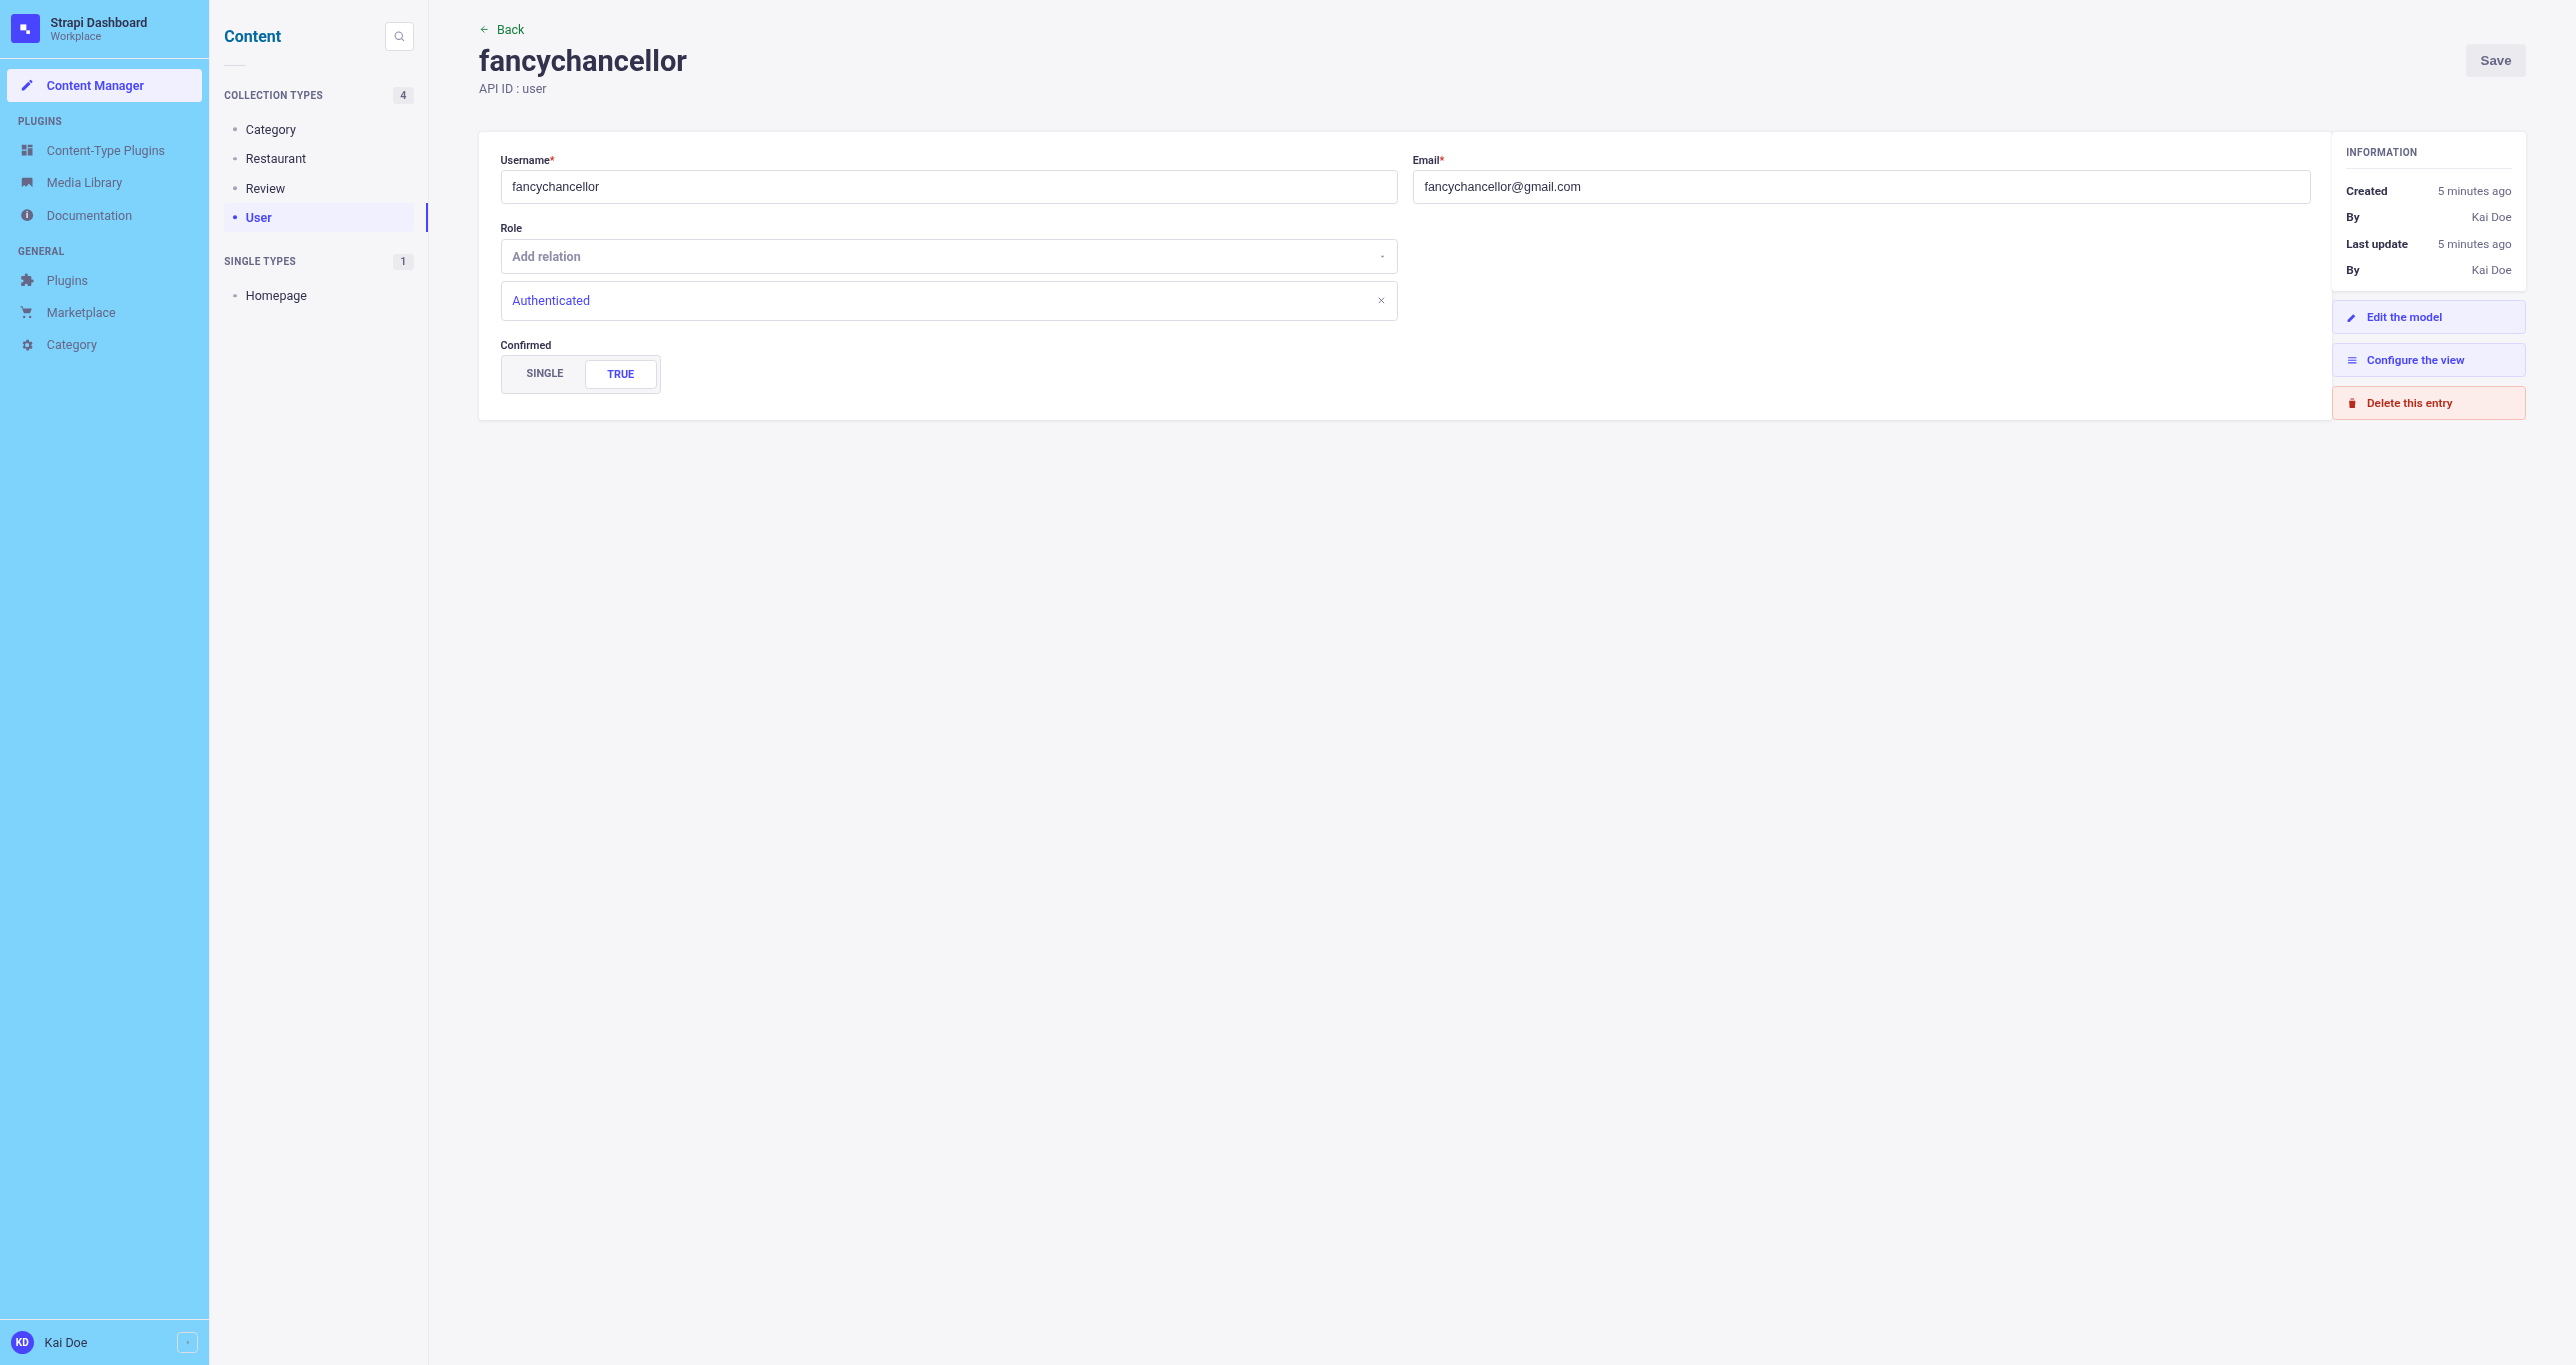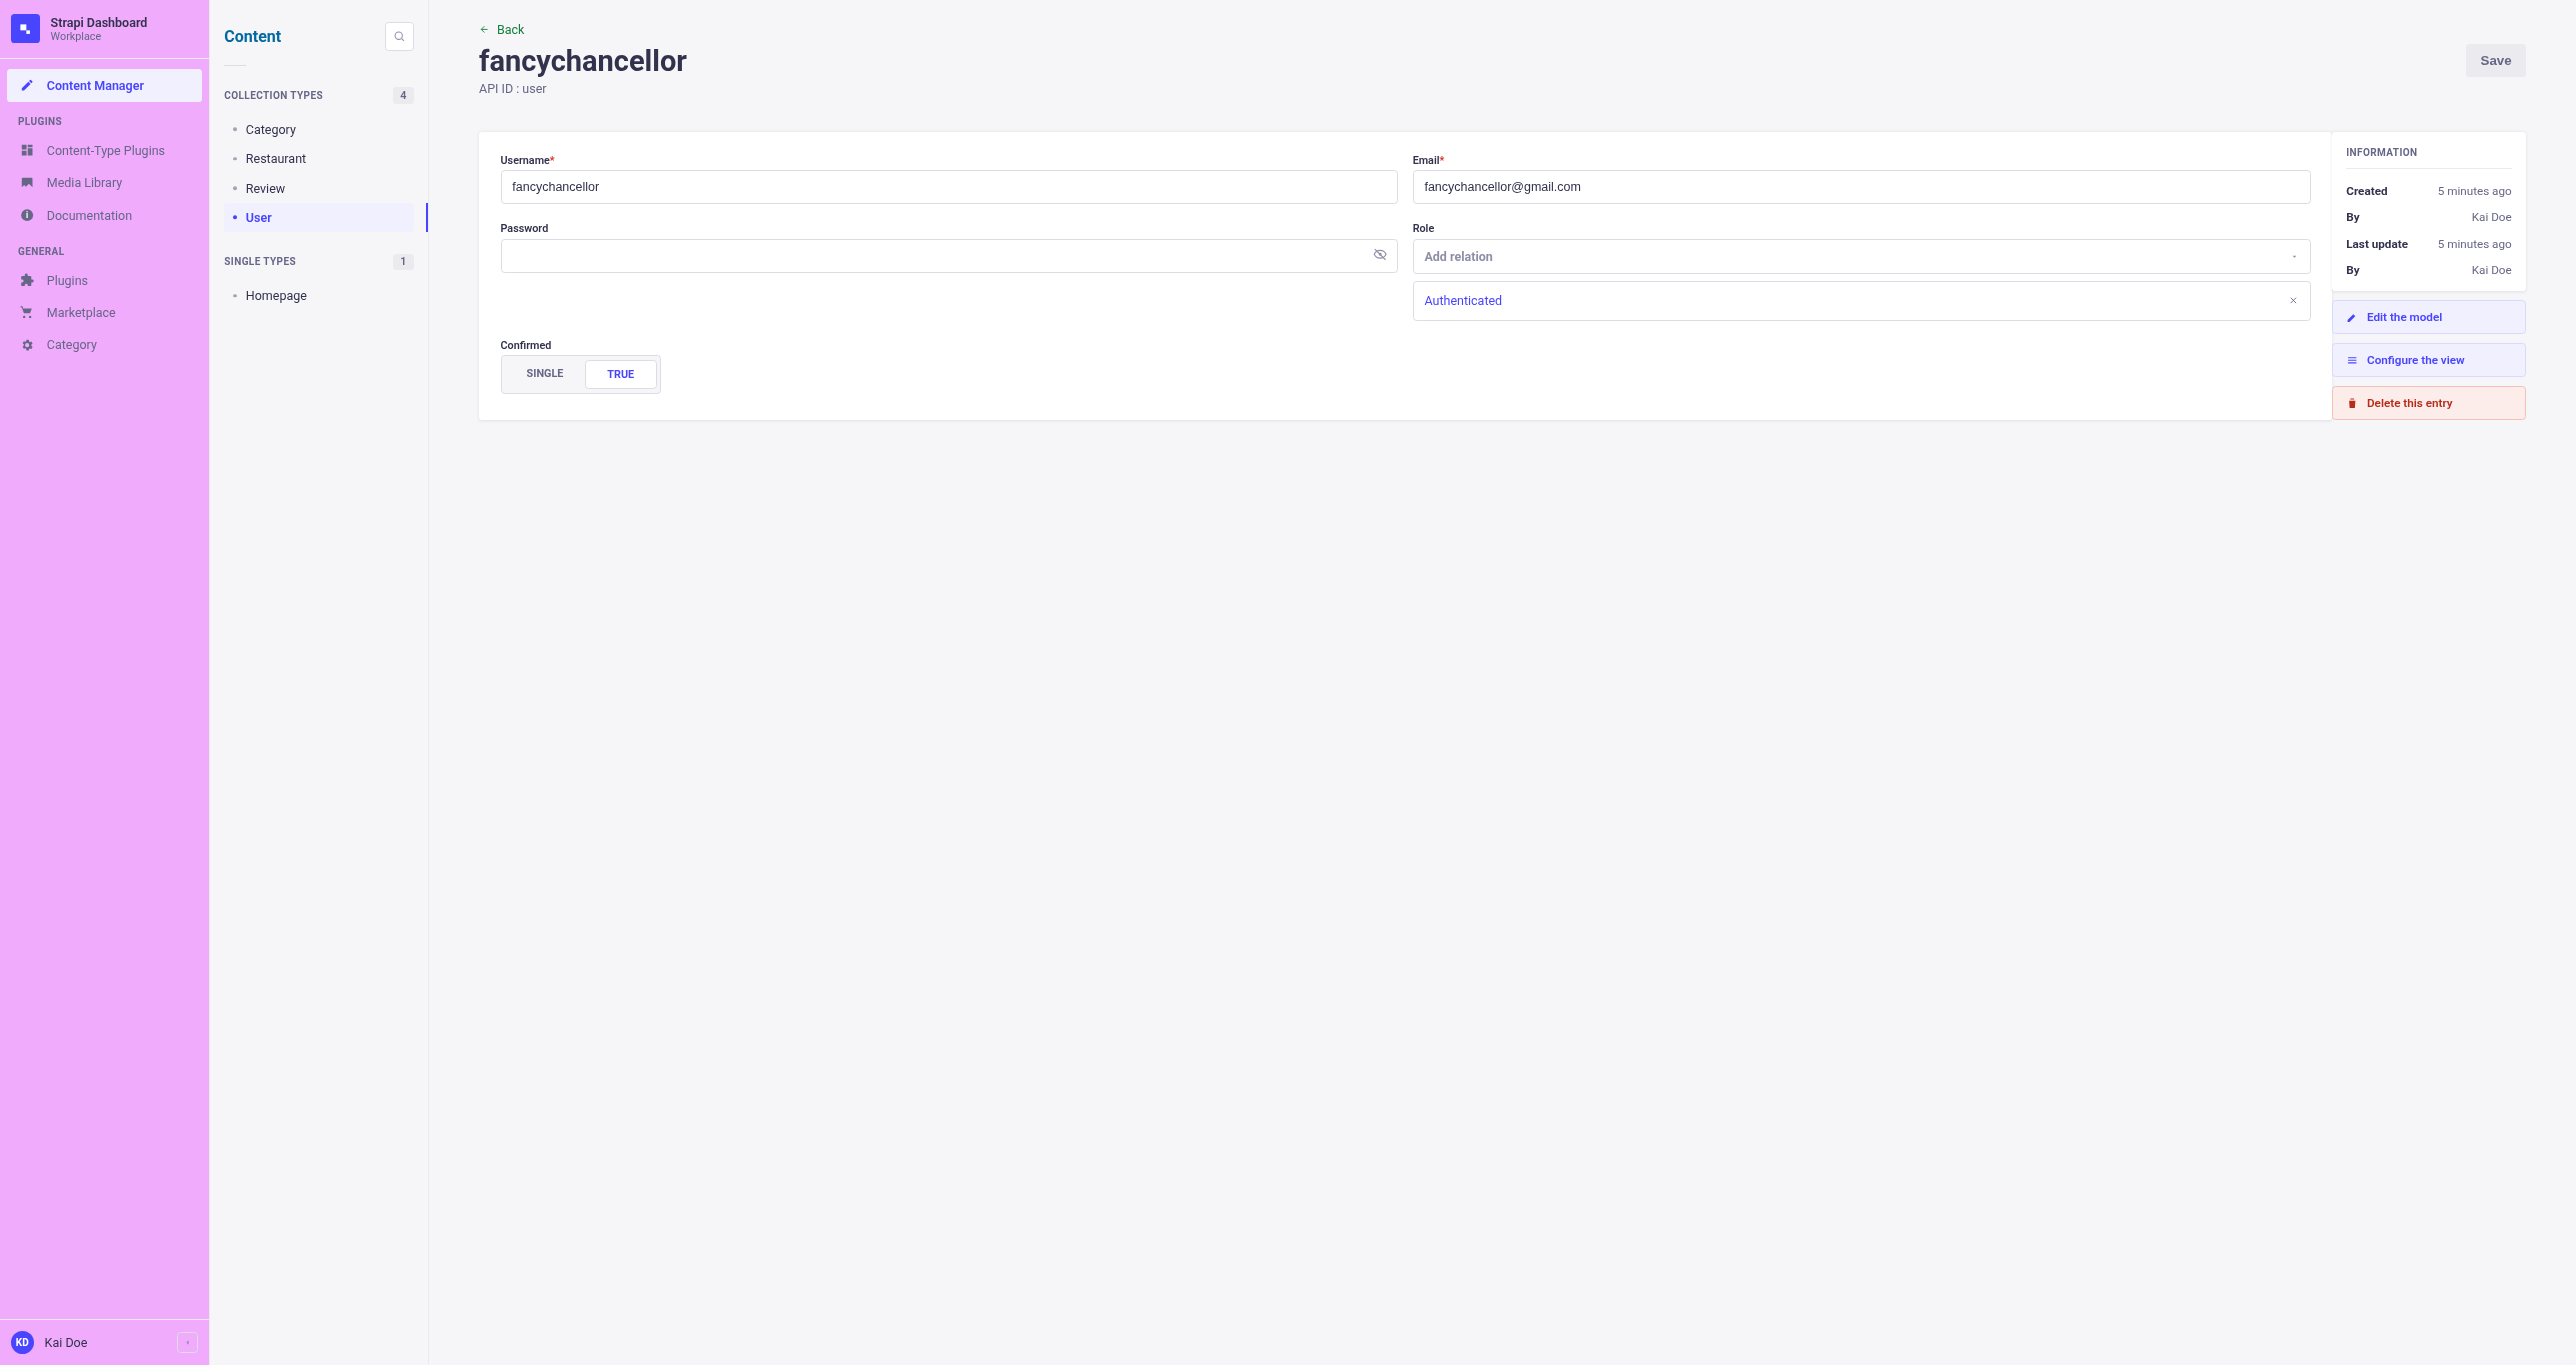--- a/index.html
+++ b/index.html
@@ -1,21 +1,21 @@
 <!DOCTYPE html>
 <html style="font-size:14.3px"><head>
 <meta charset="utf-8">
 <style>
 * { margin: 0; padding: 0; box-sizing: border-box; }
 body { font-family: -apple-system, BlinkMacSystemFont, "Segoe UI", Roboto, sans-serif; background:#f6f6f9; color:#32324d; font-size:12.5px; }
 
 .app { display:flex; height:100vh; }
 
 
-.sidebar { width:210px; background:#f0abfc; border-right:0.9px solid #eaeaef; display:flex; flex-direction:column; }
+.sidebar { width:210px; background:#7dd3fc; border-right:0.9px solid #eaeaef; display:flex; flex-direction:column; }
 .sidebar-header { display:flex; align-items:center; padding:14.3px 10.8px; border-bottom:0.9px solid #eaeaef; }
 .sidebar-logo { width:29px; height:29px; background:#4945ff; border-radius:3.6px; display:flex; align-items:center; justify-content:center; margin-right:10.8px; color:#fff; font-weight:bold; }
 .sidebar-title { font-weight:600; color:#32324d; font-size:12.5px; }
 .sidebar-subtitle { font-size:10.8px; color:#666687; }
 
 .nav { padding:10.8px 7.2px; flex:1; overflow:auto; }
 .nav-item { display:flex; align-items:center; padding:7.2px 10.8px; border-radius:3.6px; cursor:pointer; color:#666687; }
 .nav-item.active { background:#f0f0ff; color:#4945ff; font-weight:600; }
 .nav-item .nav-icon { width:18px; height:18px; margin-right:10.8px; display:flex; align-items:center; justify-content:center; }
 .nav-item.active .nav-icon { color:#4945ff; }
@@ -216,32 +216,20 @@
         <div class="form-grid">
           <div>
             <label class="field-label"><span>Username</span><span class="required">*</span></label>
             <input class="input" value="fancychancellor" style="">
           </div>
           <div>
             <label class="field-label"><span>Email</span><span class="required">*</span></label>
             <input class="input" value="fancychancellor@gmail.com" style="">
           </div>
           <div>
-            <label class="field-label">Password</label>
-            <div class="input-wrap">
-              <input class="input" type="password" value="" style="">
-              <span class="eye-icon">
-                <svg width="14.3" height="14.3" viewBox="0 0 24 24" fill="currentColor">
-                    <path d="M12 6a9.77 9.77 0 0 1 8.82 5.5A9.77 9.77 0 0 1 12 17a9.77 9.77 0 0 1-8.82-5.5A9.77 9.77 0 0 1 12 6m0-2C7 4 2.73 7.11 1 11.5 2.73 15.89 7 19 12 19s9.27-3.11 11-7.5C21.27 7.11 17 4 12 4zm0 5a2.5 2.5 0 1 1 0 5 2.5 2.5 0 0 1 0-5z"></path>
-                    <line x1="3" y1="3" x2="21" y2="21" stroke="currentColor" stroke-width="2"></line>
-                  </svg>
-              </span>
-            </div>
-          </div>
-          <div>
             <label class="field-label">Role</label>
             <div class="select">
               <span>Add relation</span>
               <svg width="9" height="9" viewBox="0 0 24 24" fill="currentColor">
                   <path d="M7 10l5 5 5-5z"></path>
                 </svg>
             </div>
             <div class="relation-tag">
               <span>Authenticated</span>
               <span class="close">

